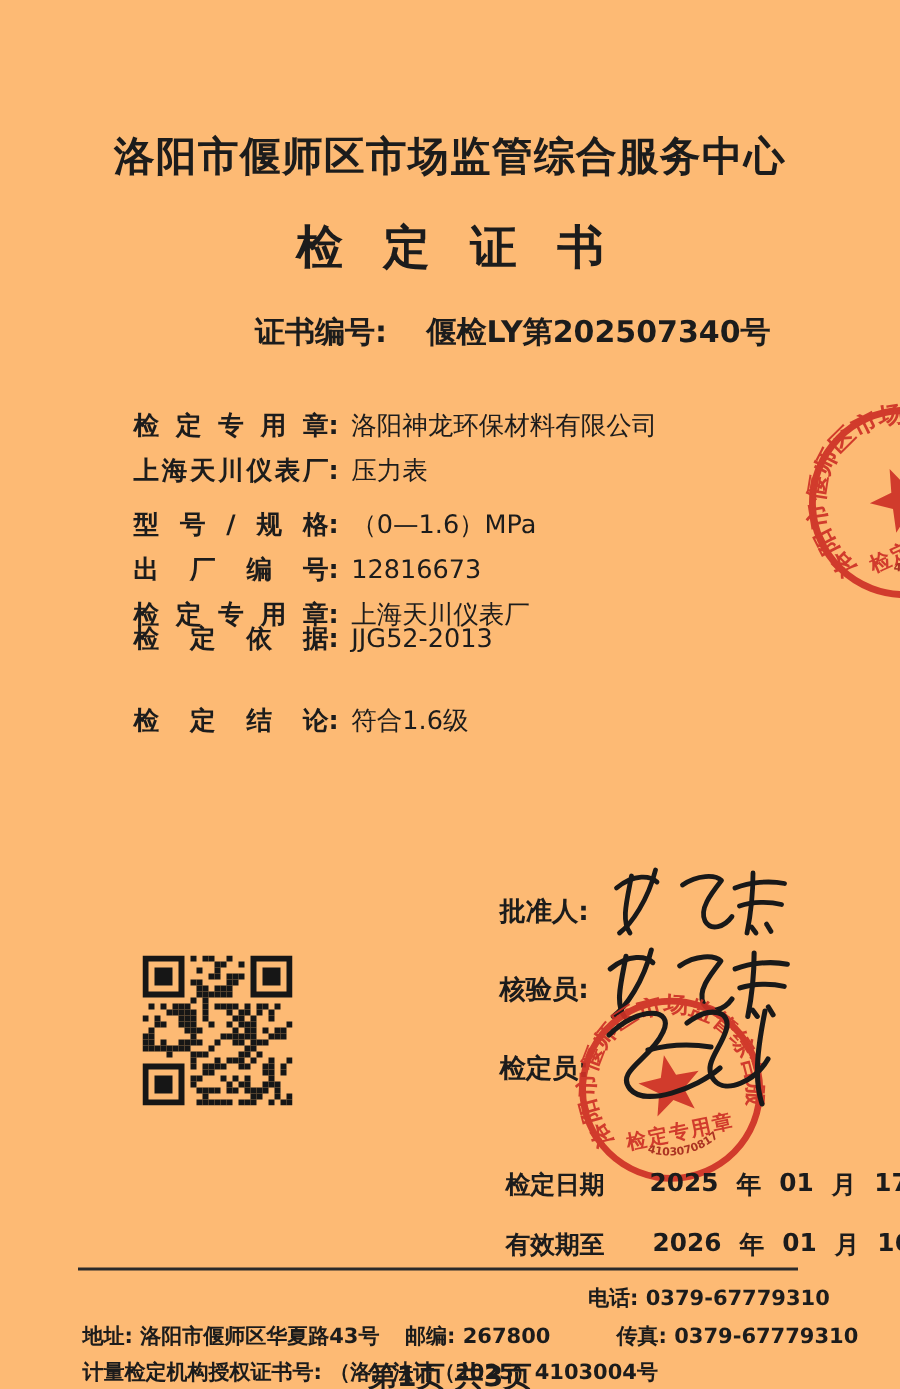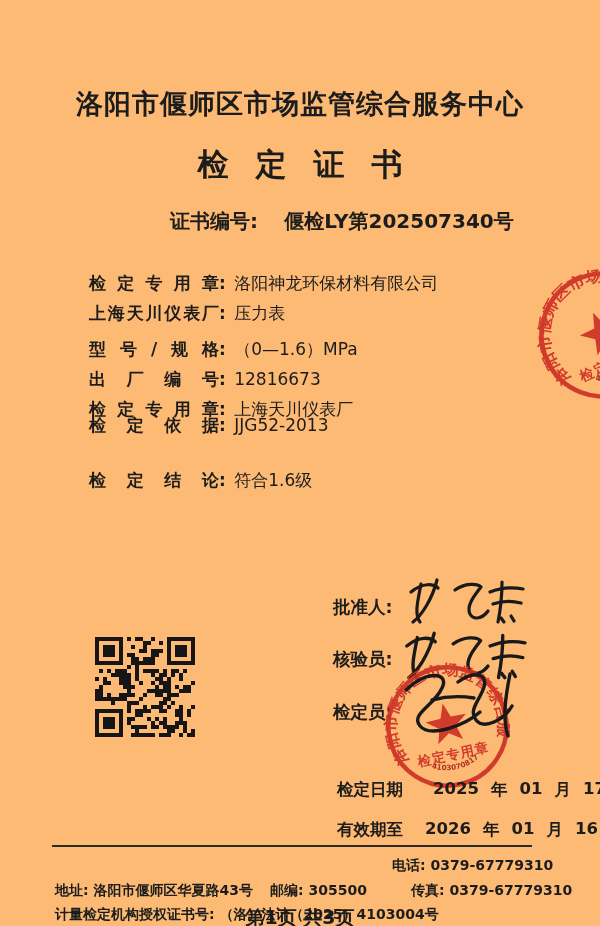--- a/index.html
+++ b/index.html
@@ -373,21 +373,21 @@
     <span>检定日期</span>
     <span style="margin-left:18px">2025</span>
     <span>年</span>
     <span>01</span>
     <span>月</span>
     <span>17</span>
 
   </div>
   <div class="date-row date-valid">
     <span>有效期至</span>
-    <span style="margin-left:10px">2026</span>
+    <span style="margin-left:20px">2026</span>
     <span>年</span>
     <span>01</span>
     <span>月</span>
     <span>16</span>
 
   </div>
 
   <div class="divider"></div>
 
   <div class="foot foot-license">
@@ -397,21 +397,21 @@
   <div class="foot foot-phone">
     <span>电话:</span>
     <span>0379-67779310</span>
   </div>
   <div class="foot foot-address">
     <span>地址:</span>
     <span>洛阳市偃师区华夏路43号</span>
   </div>
   <div class="foot foot-zip">
     <span>邮编:</span>
-    <span>305500</span>
+    <span>267800</span>
   </div>
   <div class="foot foot-fax">
     <span>传真:</span>
     <span>0379-67779310</span>
   </div>
   <div class="foot foot-page">第1页  共3页</div>
 
 </div>
 
 </body></html>

